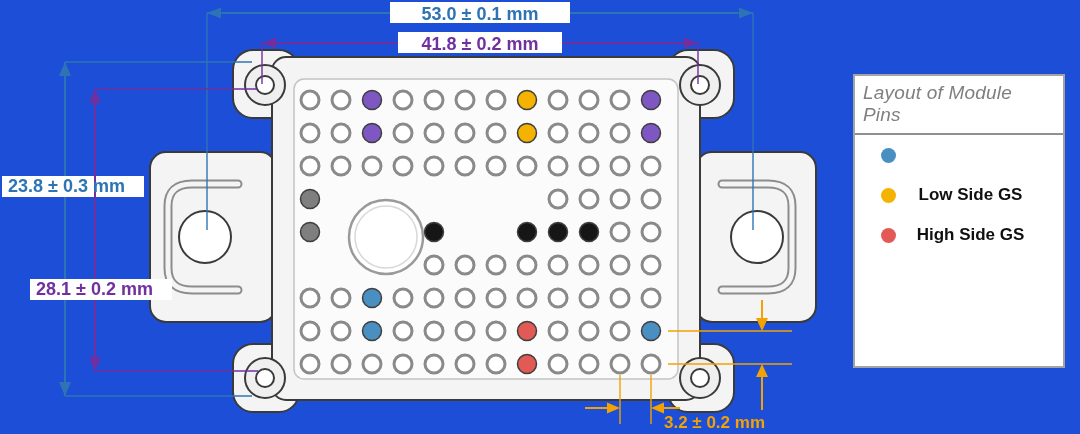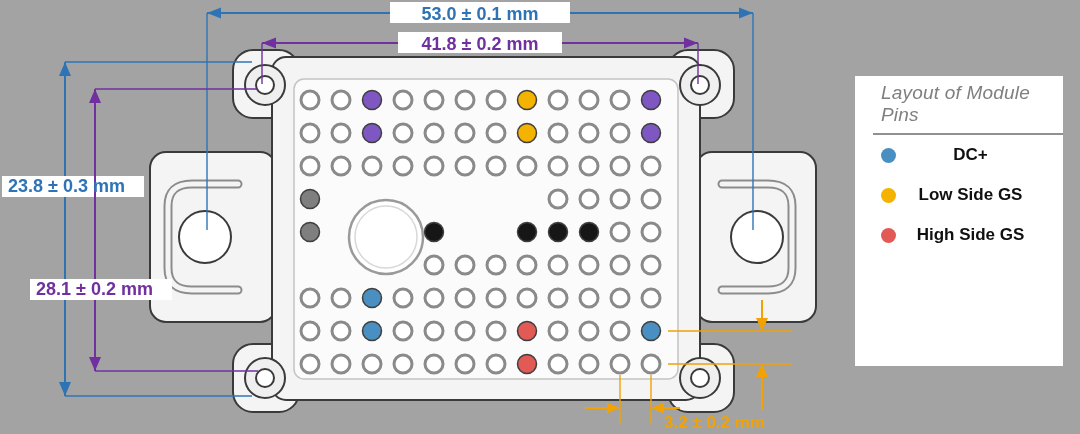--- a/index.html
+++ b/index.html
@@ -1,34 +1,34 @@
 <!DOCTYPE html>
 <html><head>
 <meta charset="utf-8">
 <style>
   html,body{margin:0;padding:0;background:#fff;}
-  .stage{position:relative;width:1080px;height:434px;background:#a3a3a3;overflow:hidden;
+  .stage{position:relative;width:1080px;height:434px;background:#1d4ed8;overflow:hidden;
          font-family:"Liberation Sans",sans-serif;}
   svg{position:absolute;left:0;top:0;}
   .metal{fill:#f4f4f4;stroke:#3a3a3a;stroke-width:2;}
   .plate{fill:#fbfbfb;stroke:#c4c4c4;stroke-width:1.5;}
   .ring-outer{fill:#efefef;stroke:#3a3a3a;stroke-width:2;}
   .ring-inner{fill:#ffffff;stroke:#3a3a3a;stroke-width:2;}
   .bighole{fill:#ffffff;stroke:#9a9a9a;stroke-width:2.5;}
   .bighole2{fill:none;stroke:#d8d8d8;stroke-width:1.5;}
   .tabhole{fill:#ffffff;stroke:#3a3a3a;stroke-width:2;}
   .slot-outer{fill:none;stroke:#8c8c8c;stroke-width:9;stroke-linecap:round;}
   .slot-inner{fill:none;stroke:#f4f4f4;stroke-width:5;stroke-linecap:round;}
   .dimline{stroke-width:2;}
   .ext{stroke-width:1.4;}
   .dim-text{font-family:"Liberation Sans",sans-serif;font-weight:600;font-size:18px;}
   .dim-text-sm{font-family:"Liberation Sans",sans-serif;font-weight:600;font-size:17px;}
   .legend{position:absolute;left:853px;top:74px;width:212px;height:294px;
           border:2px solid #a3a3a3;background:#fff;box-sizing:border-box;}
-  .legend-title-wrap{border-bottom:2px solid #909090;padding:6px 8px 7px;margin-left:18px;}
+  .legend-title-wrap{border-bottom:2px solid #909090;padding:6px 8px 7px;}
   .legend-title{font-style:italic;font-size:19px;color:#7f7f7f;letter-spacing:.2px;}
   .legend-row{display:flex;align-items:center;height:40px;padding:0 18px 0 26px;}
   .legend-dot{width:15px;height:15px;border-radius:50%;flex:0 0 auto;}
   .legend-label{flex:1;text-align:center;font-weight:bold;font-size:17px;color:#101010;}
 </style>
 </head>
 <body>
 
 <div class="stage">
 
@@ -229,21 +229,20 @@
   <text class="dim-text-sm" x="664" y="428" text-anchor="start" stroke="none" fill="#f2a202">3.2 ± 0.2 mm</text>
 </svg>
 
 <div class="legend">
   <div class="legend-title-wrap">
     <span class="legend-title">Layout of Module Pins</span>
   </div>
   <div id="legend-items">
         <div class="legend-row">
           <span class="legend-dot" style="background: rgb(74, 143, 194);"></span>
-          <span class="legend-label">DC+</span>
         </div>
         <div class="legend-row">
           <span class="legend-dot" style="background: rgb(245, 179, 1);"></span>
           <span class="legend-label">Low Side GS</span>
         </div>
         <div class="legend-row">
           <span class="legend-dot" style="background: rgb(226, 90, 85);"></span>
           <span class="legend-label">High Side GS</span>
         </div>
       </div>

